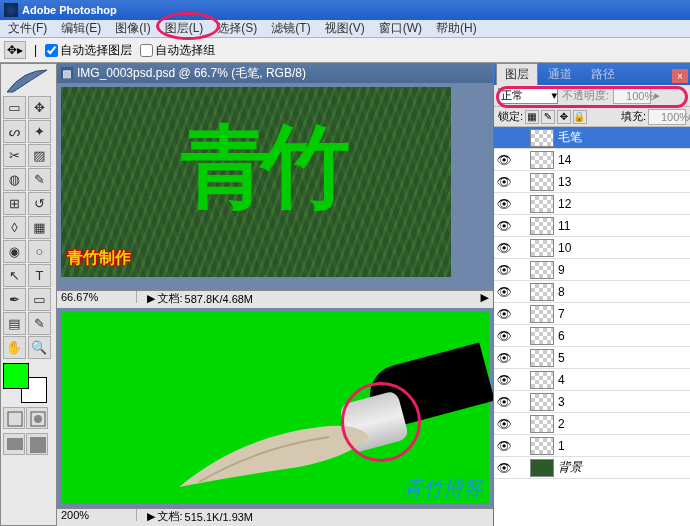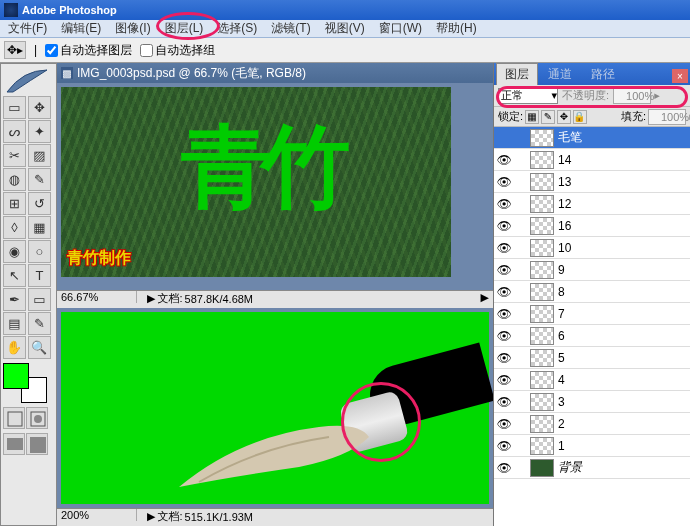--- a/index.html
+++ b/index.html
@@ -199,20 +199,21 @@
         <div class="brush-handle"></div>
         <div class="brush-ferrule"></div>
         <div class="brush-tip">
           <svg viewBox="0 0 190 100">
               <path d="M0 80 Q60 30 140 20 Q180 15 190 30 Q170 50 120 60 Q50 70 0 80 Z" fill="#d4c8b0"></path>
               <path d="M20 75 Q80 40 150 30" stroke="#b5a88a" fill="none" stroke-width="2"></path>
             </svg>
         </div>
         <div class="hl-circle"></div>
       </div>
+      <div class="watermark">青竹博客</div>
       <div class="status-bar">
         <div class="status-zoom">200%</div>
         <div class="status-doc">
             <span class="arrow-r">▶</span>
             <span>文档:</span>
             <span>515.1K/1.93M</span>
           </div>
       </div>
     </div>
   </div>
@@ -269,21 +270,21 @@
         <div class="layer-row">
           <div class="eye">👁</div>
           <div class="linkcol"></div>
           <div class="thumb"></div>
           <div class="lname">12</div>
         </div>
         <div class="layer-row">
           <div class="eye">👁</div>
           <div class="linkcol"></div>
           <div class="thumb"></div>
-          <div class="lname">16</div>
+          <div class="lname">11</div>
         </div>
         <div class="layer-row">
           <div class="eye">👁</div>
           <div class="linkcol"></div>
           <div class="thumb"></div>
           <div class="lname">10</div>
         </div>
         <div class="layer-row">
           <div class="eye">👁</div>
           <div class="linkcol"></div>

